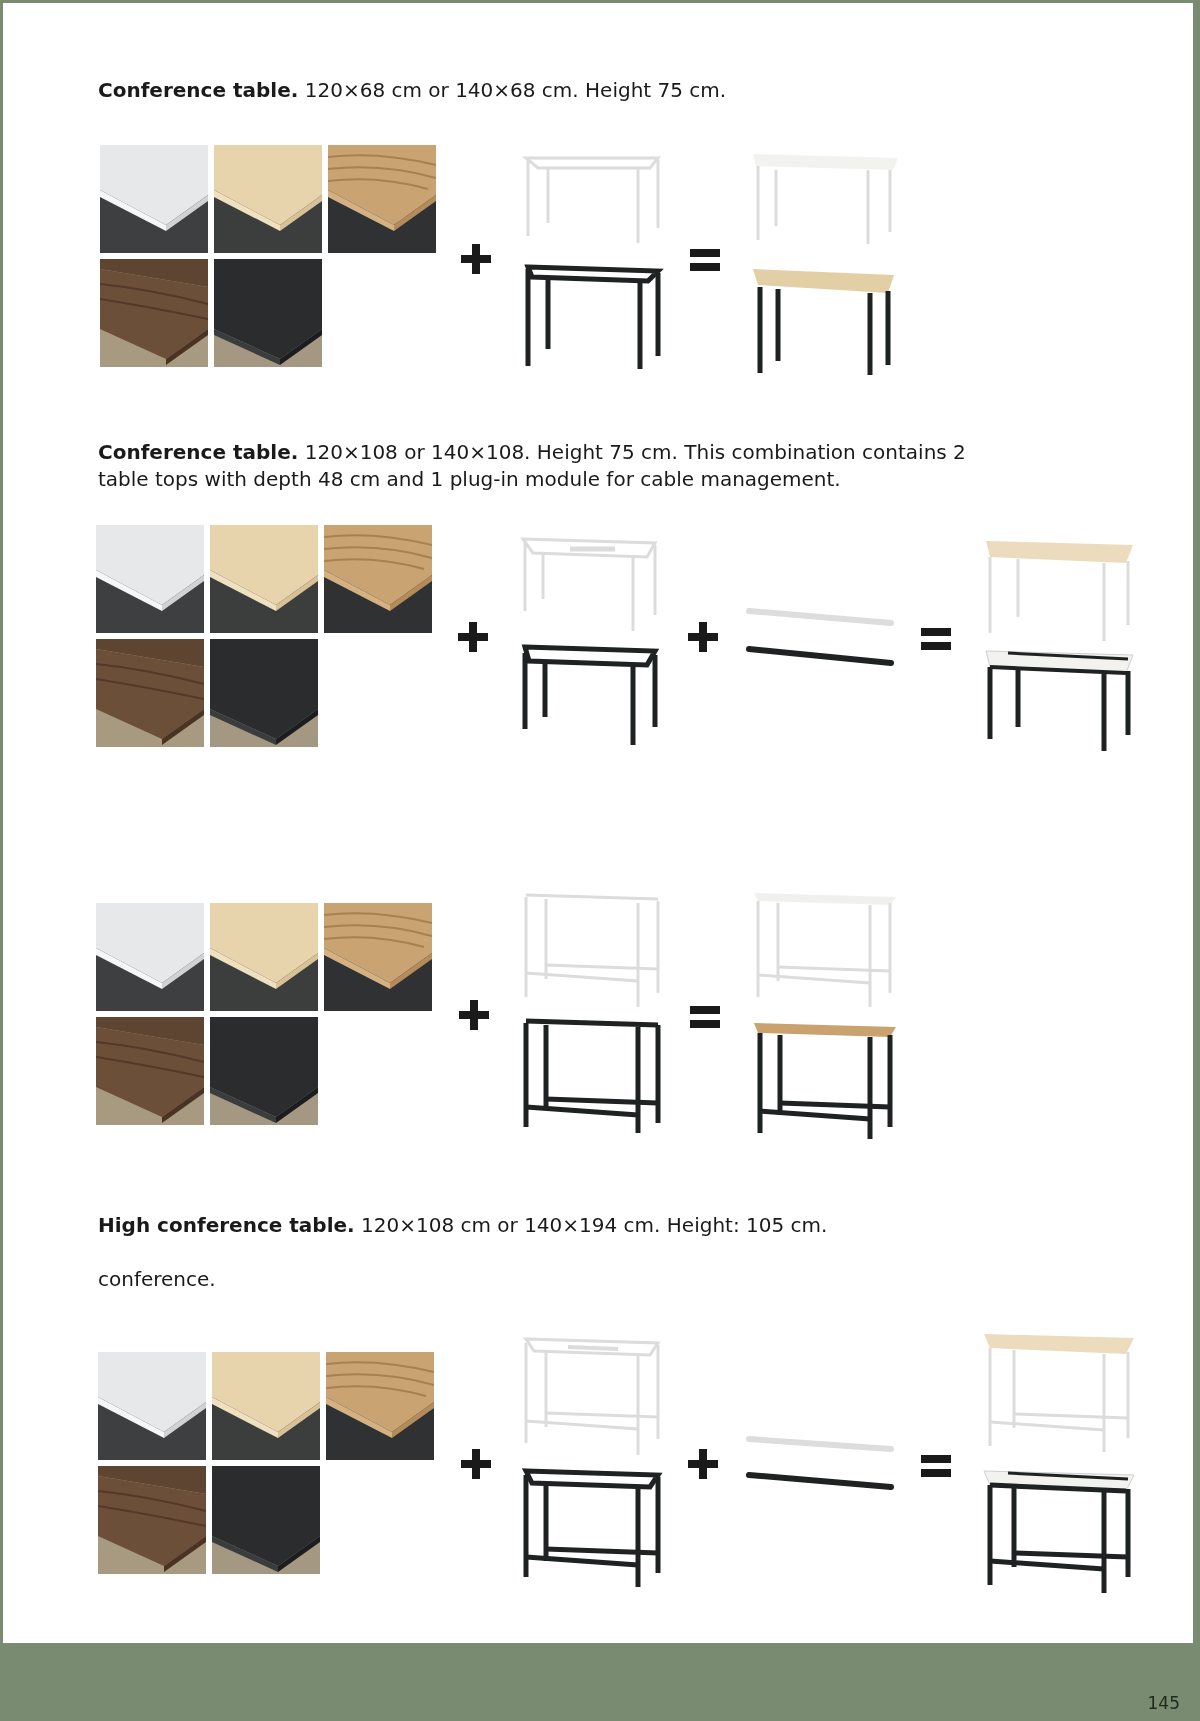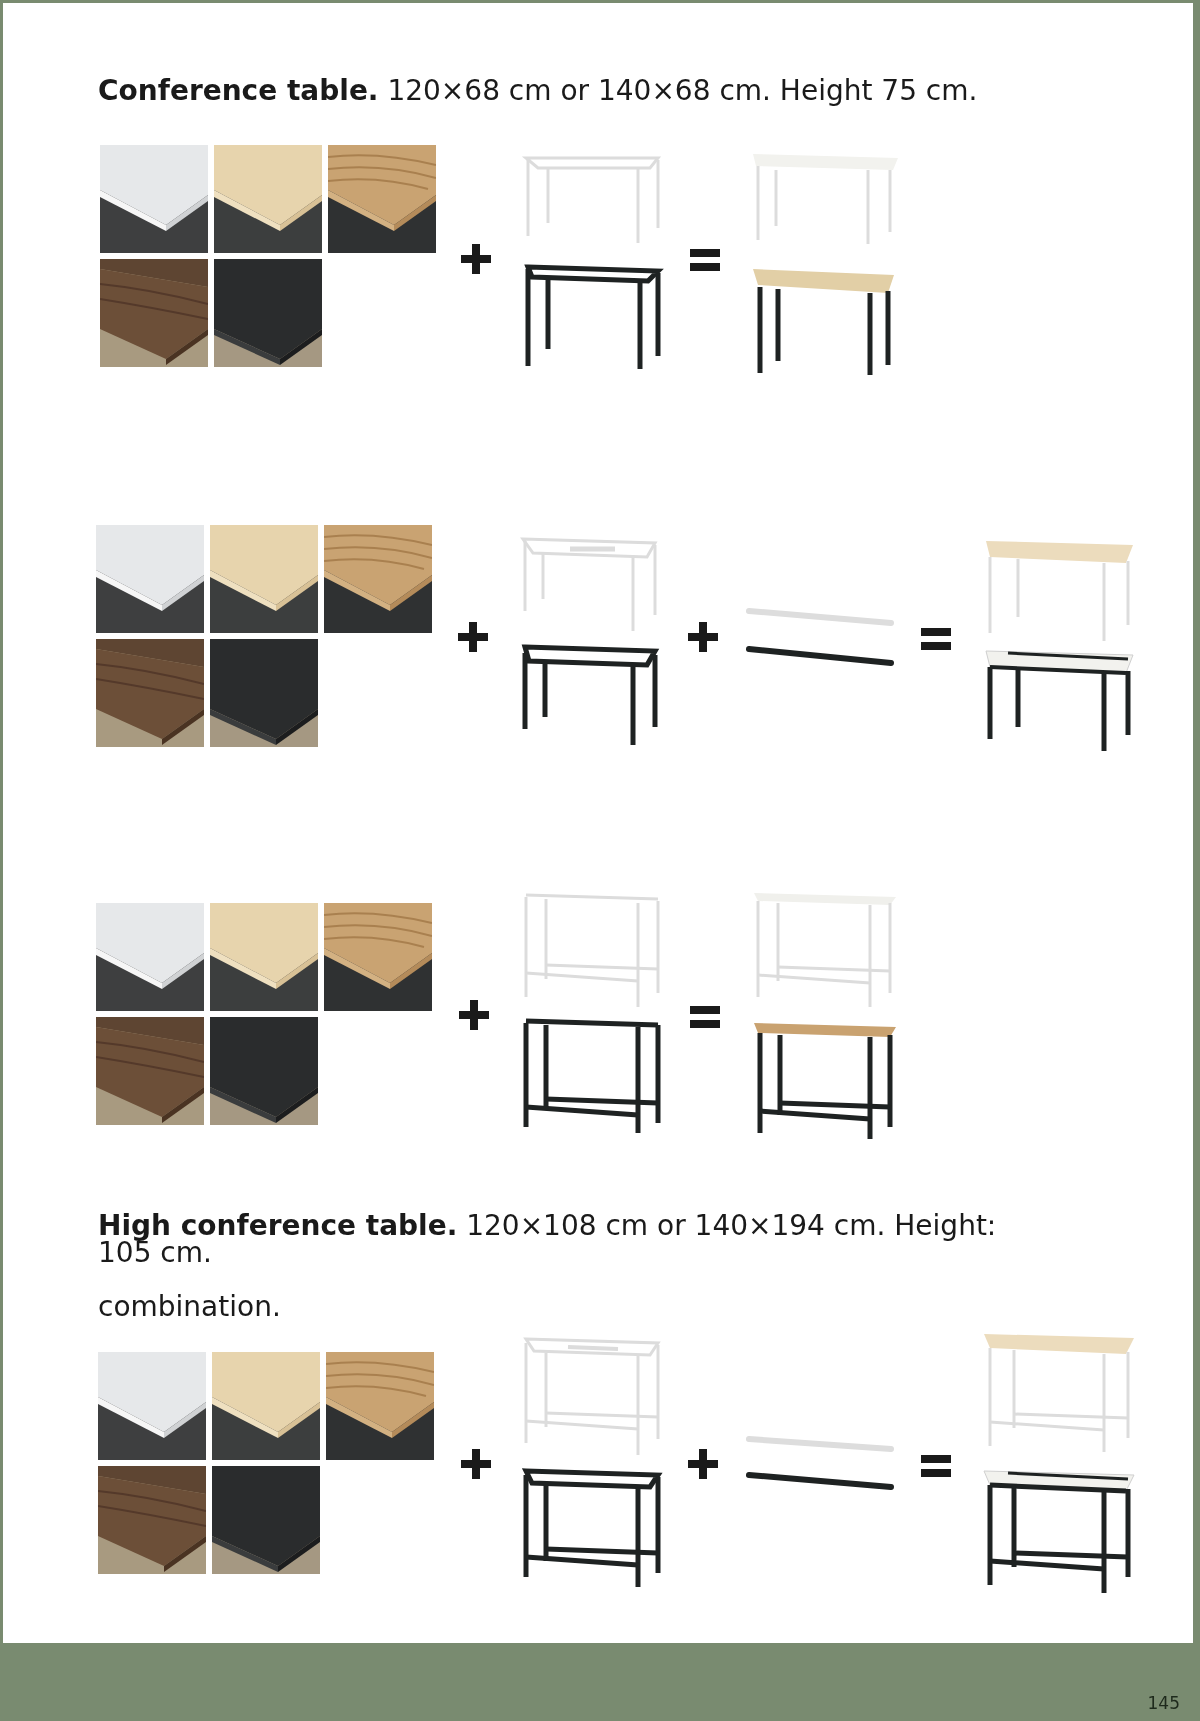--- a/index.html
+++ b/index.html
@@ -1,19 +1,19 @@
 <!DOCTYPE html>
 <html><head>
 <meta charset="utf-8">
 <style>
   html,body{margin:0;padding:0;}
   body{width:1200px;height:1721px;background:#798b70;position:relative;overflow:hidden;font-family:"DejaVu Sans","Liberation Sans",sans-serif;}
   .page{position:absolute;left:3px;top:3px;width:1190px;height:1640px;background:#ffffff;}
   .pagenum{position:absolute;right:20px;top:1693px;font-size:17px;color:#1e2a1c;font-family:"DejaVu Sans",sans-serif;}
-  .caption{position:absolute;left:95px;width:900px;font-size:28px;line-height:27px;color:#1a1a1a;}
+  .caption{position:absolute;left:95px;width:900px;font-size:20px;line-height:27px;color:#1a1a1a;}
   .caption b{font-weight:bold;}
   .swatches{position:absolute;width:336px;height:224px;}
   .sw{position:absolute;width:108px;height:108px;overflow:hidden;}
   .sw svg{display:block;}
   .op{position:absolute;font-weight:bold;color:#1a1a1a;}
   .plus{width:30px;height:30px;}
   .plus:before,.plus:after{content:"";position:absolute;background:#1a1a1a;}
   .plus:before{left:11px;top:0;width:8px;height:30px;}
   .plus:after{left:0;top:11px;width:30px;height:8px;}
   .eq{width:30px;height:22px;}
@@ -119,20 +119,25 @@
         <polygon points="5,8 146,14 140,32 10,24" fill="#e2cfa6"></polygon>
         <g stroke="#1e2222" stroke-width="5">
           <line x1="12" y1="26" x2="12" y2="112"></line>
           <line x1="30" y1="28" x2="30" y2="100"></line>
           <line x1="122" y1="32" x2="122" y2="114"></line>
           <line x1="140" y1="30" x2="140" y2="104"></line>
         </g>
       </svg>
   </div>
 
+  <div class="caption" style="top:436px">
+    <b>Conference table.</b>
+    <span>120×108 or 140×108. Height 75 cm. This combination contains 2</span><br>
+    <span>table tops with depth 48 cm and 1 plug-in module for cable management.</span>
+  </div>
 
   <div class="swatches" style="left:93px;top:522px">
     <div class="sw" style="left:0;top:0">
         <svg width="108" height="108">
           <rect width="108" height="108" fill="#3e3f40"></rect>
           <polygon points="0,0 108,0 108,50 66,80 0,45" fill="#e6e8ea"></polygon>
           <polygon points="0,45 66,80 66,86 0,52" fill="#f6f6f6"></polygon>
           <polygon points="66,80 108,50 108,56 66,86" fill="#d0d2d4"></polygon>
         </svg>
       </div>
@@ -339,21 +344,21 @@
           <line x1="30" y1="88" x2="140" y2="92"></line>
           <line x1="10" y1="96" x2="120" y2="104"></line>
         </g>
       </svg>
   </div>
 
   <div class="caption" style="top:1209px">
     <b>High conference table.</b>
     <span>120×108 cm or 140×194 cm. Height: 105 cm.</span><br>
     <br>
-    <span>combination.</span>
+    <span>conference.</span>
   </div>
 
   <div class="swatches" style="left:95px;top:1349px">
     <div class="sw" style="left:0;top:0">
         <svg width="108" height="108">
           <rect width="108" height="108" fill="#3e3f40"></rect>
           <polygon points="0,0 108,0 108,50 66,80 0,45" fill="#e6e8ea"></polygon>
           <polygon points="0,45 66,80 66,86 0,52" fill="#f6f6f6"></polygon>
           <polygon points="66,80 108,50 108,56 66,86" fill="#d0d2d4"></polygon>
         </svg>

